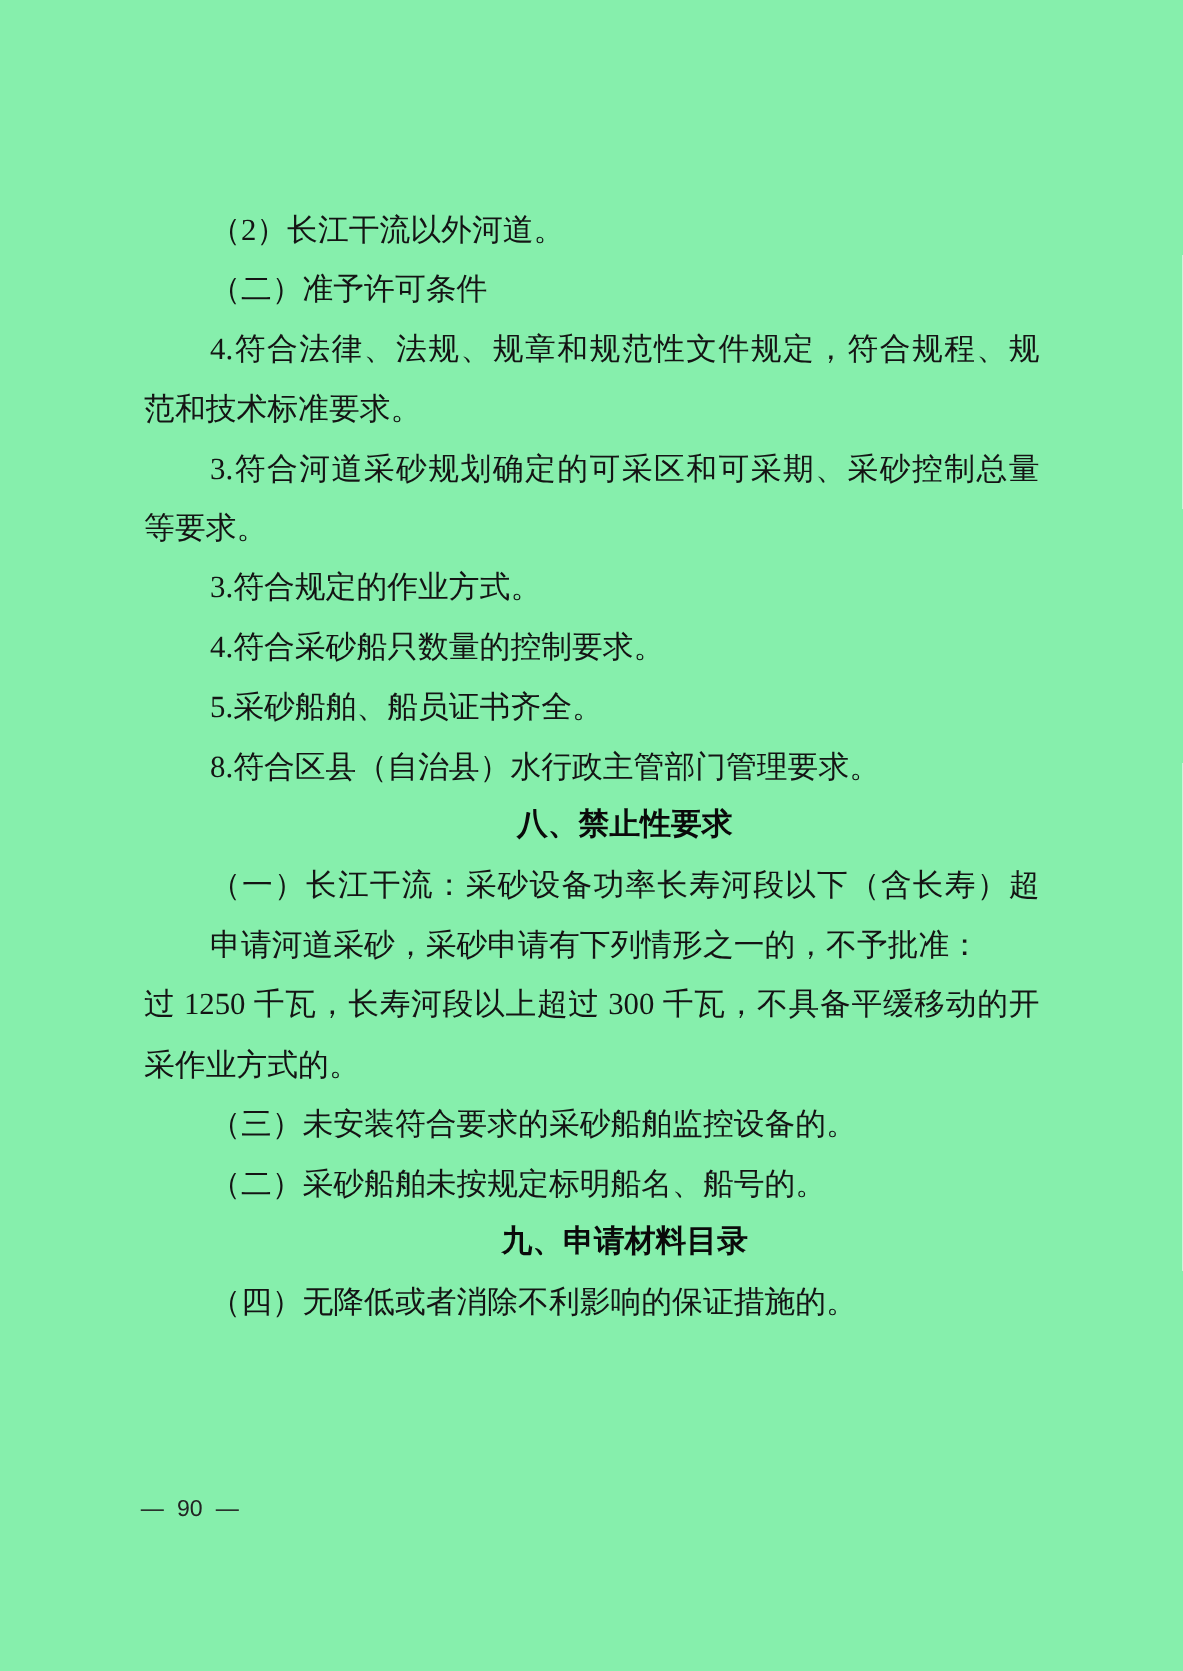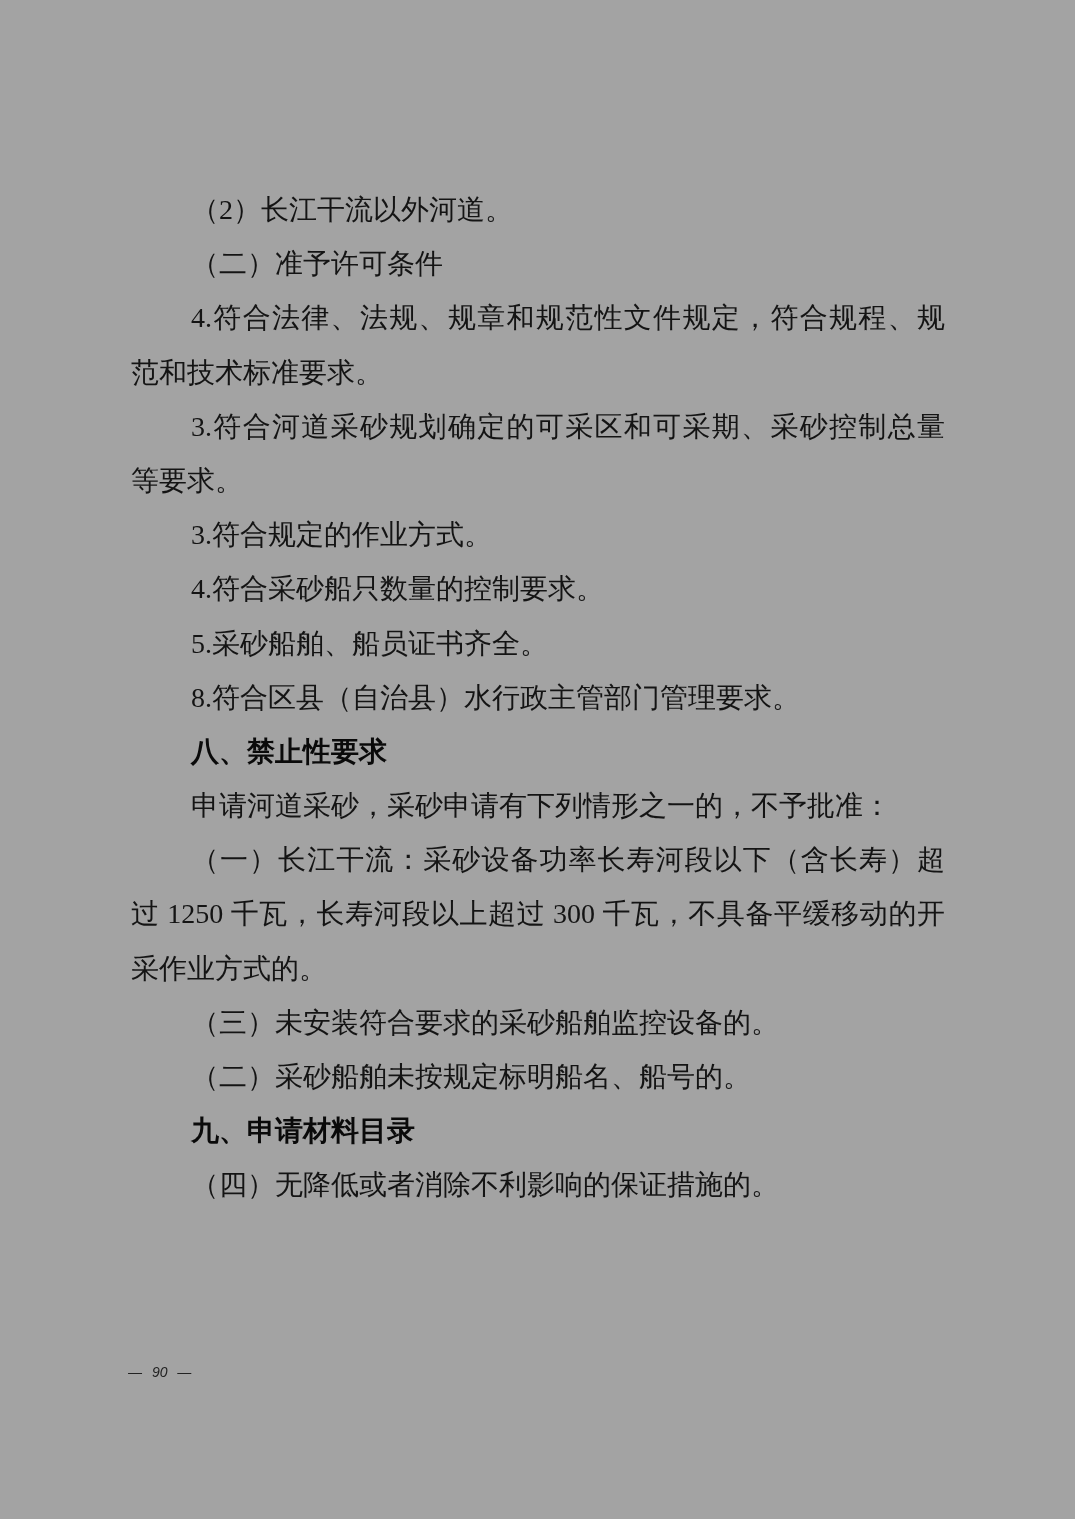--- a/index.html
+++ b/index.html
@@ -4,21 +4,21 @@
 <style>
   html, body {
     margin: 0;
     padding: 0;
     background: #ffffff;
   }
   .page {
     position: relative;
     width: 1075px;
     height: 1519px;
-    background: #a3a3a3;
+    background: #86efac;
     overflow: hidden;
     font-family: "Liberation Serif", serif;
   }
   .text-block {
     position: absolute;
     left: 131px;
     top: 183px;
     width: 814px;
   }
   .line {
@@ -31,55 +31,55 @@
   }
   .line.indent {
     padding-left: 60px;
   }
   .line.justify {
     text-align: justify;
     text-align-last: justify;
     text-justify: inter-character;
   }
   .line.bold {
-    font-family: Liberation Sans, sans-serif;
+    font-family: Liberation Mono, monospace;
     font-weight: 700;
     color: #0a0a0a;
+    text-align: center;
   }
   .footer {
     position: absolute;
     left: 128px;
     top: 1358px;
     height: 28px;
     line-height: 28px;
-    font-size: 14px;
+    font-size: 21px;
     color: #222222;
     font-family: "Liberation Sans", sans-serif;
     word-spacing: 6px;
-    font-style: italic;
   }
 </style>
 </head>
 <body>
 
 <div class="page">
   <div class="text-block">
       <div class="line indent">（2）长江干流以外河道。</div>
       <div class="line indent">（二）准予许可条件</div>
       <div class="line indent justify">4.符合法律、法规、规章和规范性文件规定，符合规程、规</div>
       <div class="line">范和技术标准要求。</div>
       <div class="line indent justify">3.符合河道采砂规划确定的可采区和可采期、采砂控制总量</div>
       <div class="line">等要求。</div>
       <div class="line indent">3.符合规定的作业方式。</div>
       <div class="line indent">4.符合采砂船只数量的控制要求。</div>
       <div class="line indent">5.采砂船舶、船员证书齐全。</div>
       <div class="line indent">8.符合区县（自治县）水行政主管部门管理要求。</div>
       <div class="line indent bold">八、禁止性要求</div>
+      <div class="line indent justify">（一）长江干流：采砂设备功率长寿河段以下（含长寿）超</div>
       <div class="line indent">申请河道采砂，采砂申请有下列情形之一的，不予批准：</div>
-      <div class="line indent justify">（一）长江干流：采砂设备功率长寿河段以下（含长寿）超</div>
       <div class="line justify">过 1250 千瓦，长寿河段以上超过 300 千瓦，不具备平缓移动的开</div>
       <div class="line">采作业方式的。</div>
       <div class="line indent">（三）未安装符合要求的采砂船舶监控设备的。</div>
       <div class="line indent">（二）采砂船舶未按规定标明船名、船号的。</div>
       <div class="line indent bold">九、申请材料目录</div>
       <div class="line indent">（四）无降低或者消除不利影响的保证措施的。</div>
     </div>
   <div class="footer">— 90 —</div>
 </div>
 

